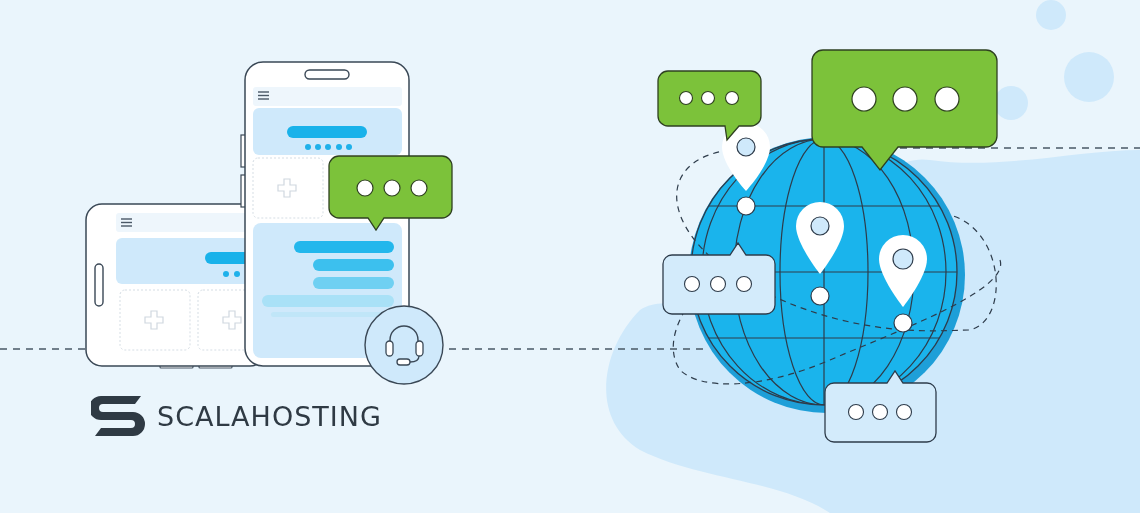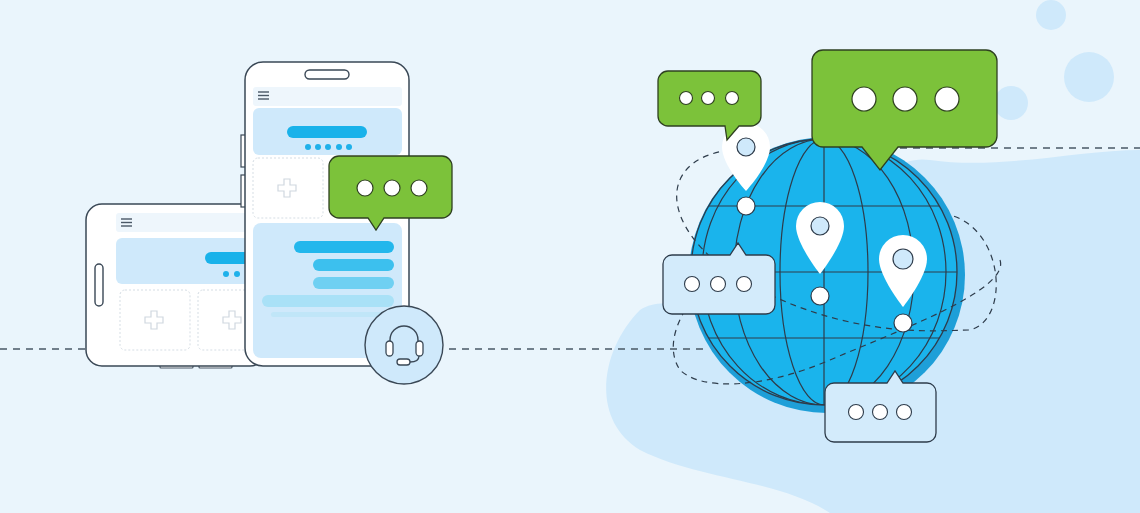--- a/index.html
+++ b/index.html
@@ -158,14 +158,20 @@
     </g>
 
     <g>
       <path d="M834 383 h53 l8 -12 l8 12 h24 a9 9 0 0 1 9 9 v41 a9 9 0 0 1 -9 9 h-93 a9 9 0 0 1 -9 -9 v-41 a9 9 0 0 1 9 -9 Z" fill="#d3ebfb" stroke="#2e3c4b" stroke-width="1.3"></path>
       <circle cx="856" cy="412" r="7.5" fill="#fff" stroke="#2e3c4b" stroke-width="1.1"></circle>
       <circle cx="880" cy="412" r="7.5" fill="#fff" stroke="#2e3c4b" stroke-width="1.1"></circle>
       <circle cx="904" cy="412" r="7.5" fill="#fff" stroke="#2e3c4b" stroke-width="1.1"></circle>
     </g>
   </svg>
 
+  <div class="brand">
+    <svg width="56" height="44" viewBox="0 0 56 44">
+      <path d="M10 2 h40 l-6 8 h-32 a4 4 0 0 0 0 8 h30 a12 12 0 0 1 0 24 h-38 l6 -8 h30 a4 4 0 0 0 0 -8 h-30 a12 12 0 0 1 0 -24 Z" fill="#2f3a44"></path>
+    </svg>
+    <span class="brand-text">SCALAHOSTING</span>
+  </div>
 
 </div>
 
 </body></html>

